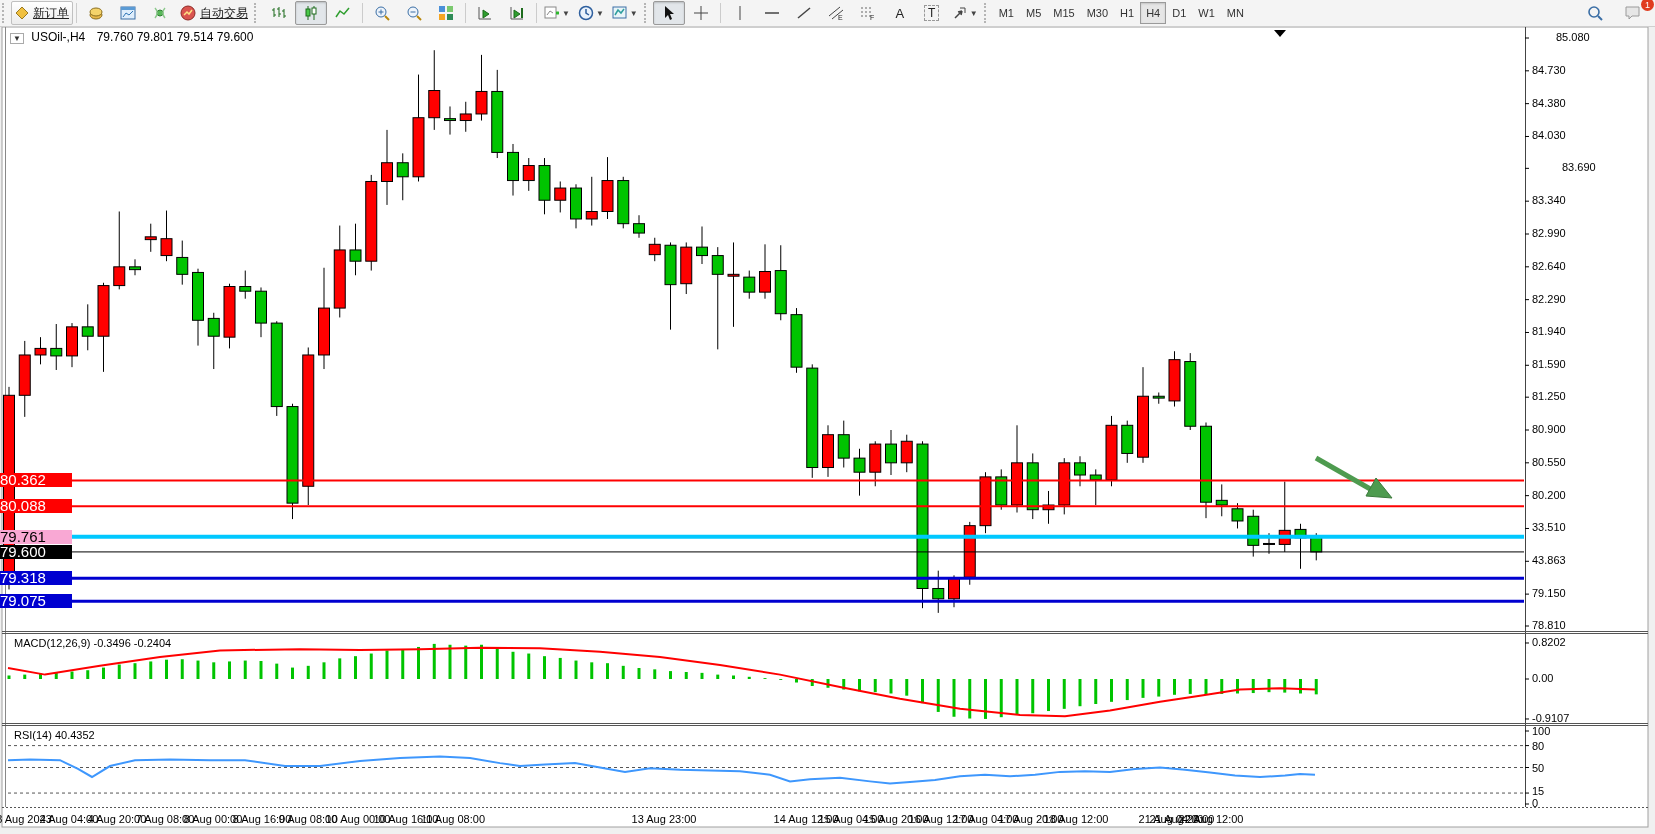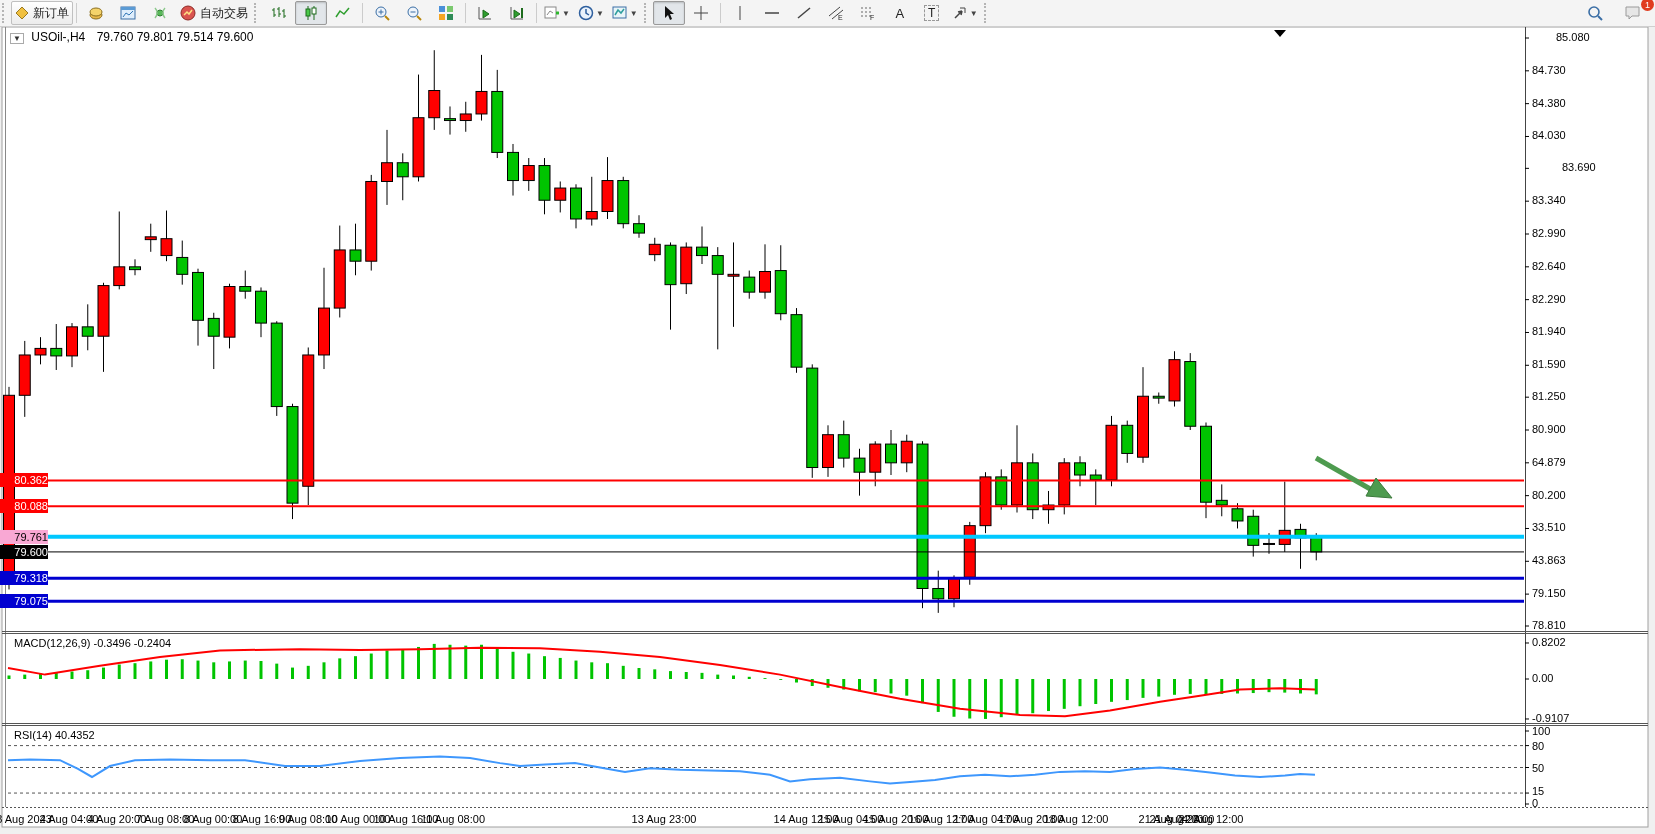--- a/index.html
+++ b/index.html
@@ -5,35 +5,35 @@
   html,body{margin:0;padding:0;width:1655px;height:834px;overflow:hidden;
     font-family:"Liberation Sans",sans-serif;background:#f0f0f0;}
   #toolbar{position:absolute;left:0;top:0;width:1655px;height:26px;background:#f4f4f4;
     border-bottom:1px solid #cfcfcf;display:flex;align-items:center;z-index:30;}
   .grip{width:5px;height:20px;margin:0 2px;border-left:2px dotted #b5b5b5;}
   .sep{width:1px;height:20px;background:#cccccc;margin:0 3px;}
   .tbtn{height:22px;min-width:24px;display:flex;align-items:center;justify-content:center;
     padding:0 3px;border:1px solid transparent;border-radius:2px;color:#222;font-size:12px;}
   .tbtn.raised{border:1px solid #c0c0c0;background:linear-gradient(#ffffff,#ececec);}
   .tbtn.pressed{border:1px solid #9a9a9a;background:#e2e6ea;box-shadow:inset 0 1px 2px rgba(0,0,0,.18);}
-  .tbtn .txt{margin-left:4px;font-size:12px;}
+  .tbtn .txt{margin-left:4px;font-size:12px;text-decoration:underline;}
   .caret{font-size:8px;color:#444;margin-left:2px;}
   .tf{font-size:11px;color:#333;padding:0 5px;height:20px;display:flex;align-items:center;
     border:1px solid transparent;}
   .tf.active{border:1px solid #9a9a9a;background:#e6e6e6;box-shadow:inset 0 1px 2px rgba(0,0,0,.15);}
   #right-tools{position:absolute;right:6px;top:1px;display:flex;align-items:center;height:24px;}
   .badge{position:absolute;right:-6px;top:-4px;background:#e03c1f;color:#fff;border-radius:50%;
     width:13px;height:13px;font-size:9px;display:flex;align-items:center;justify-content:center;}
   #chart-wrap{position:absolute;left:0;top:26px;width:1655px;height:808px;background:#f0f0f0;}
   #svg{position:absolute;left:0;top:0;}
   .lbl{position:absolute;font-size:11px;color:#000;white-space:nowrap;}
   #chart-title{position:absolute;left:10px;top:4px;font-size:12px;color:#000;z-index:5;}
   #chart-title .tri{display:inline-block;font-size:8px;border:1px solid #aaa;padding:0 2px;margin-right:4px;color:#333;}
-  .ptag{position:absolute;left:1526px;width:48px;height:14px;font-size:11px;line-height:14px;
-    text-align:right;z-index:6;}
+  .ptag{position:absolute;left:1526px;width:72px;height:14px;font-size:15px;line-height:14px;
+    text-align:left;z-index:6;}
   .ind-label{position:absolute;left:14px;font-size:11px;color:#000;z-index:5;}
   .datelbl{position:absolute;font-size:11px;color:#000;transform:translateX(-50%);white-space:nowrap;}
   svg{display:block;}
 </style>
 </head>
 <body>
 
 <div id="toolbar">
   <div class="grip"></div>
 
@@ -260,20 +260,31 @@
     <span>
       <svg width="16" height="16">
           <path d="M3,13 L10,6 M10,6 l-4,1 M10,6 l-1,4" stroke="#444" stroke-width="1.5" fill="none"></path>
           <path d="M8,3 l5,0 l0,5" stroke="#444" fill="none"></path>
         </svg>
     </span>
     <span class="caret">▼</span>
   </div>
 
   <div class="grip"></div>
+  <div id="tf-group" style="display:flex;align-items:center;">
+      <div class="tf">M1</div>
+      <div class="tf">M5</div>
+      <div class="tf">M15</div>
+      <div class="tf">M30</div>
+      <div class="tf">H1</div>
+      <div class="tf active">H4</div>
+      <div class="tf">D1</div>
+      <div class="tf">W1</div>
+      <div class="tf">MN</div>
+    </div>
 
   <div id="right-tools">
     <div class="tbtn">
       <span>
         <svg width="17" height="17">
             <circle cx="7" cy="7" r="5" fill="none" stroke="#3a6ea5" stroke-width="1.6"></circle>
             <line x1="11" y1="11" x2="15" y2="15" stroke="#3a6ea5" stroke-width="2"></line>
           </svg>
       </span>
     </div>
@@ -615,21 +626,21 @@
       <div class="lbl" style="left: 1532px; top: 103.469px;">84.030</div>
       <div class="lbl" style="left: 1532px; top: 135.354px; padding-left: 30px;">83.690</div>
       <div class="lbl" style="left: 1532px; top: 168.177px;">83.340</div>
       <div class="lbl" style="left: 1532px; top: 201px;">82.990</div>
       <div class="lbl" style="left: 1532px; top: 233.823px;">82.640</div>
       <div class="lbl" style="left: 1532px; top: 266.646px;">82.290</div>
       <div class="lbl" style="left: 1532px; top: 299.469px;">81.940</div>
       <div class="lbl" style="left: 1532px; top: 332.292px;">81.590</div>
       <div class="lbl" style="left: 1532px; top: 364.177px;">81.250</div>
       <div class="lbl" style="left: 1532px; top: 397px;">80.900</div>
-      <div class="lbl" style="left: 1532px; top: 429.823px;">64.879</div>
+      <div class="lbl" style="left: 1532px; top: 429.823px;">80.550</div>
       <div class="lbl" style="left: 1532px; top: 462.646px;">80.200</div>
       <div class="lbl" style="left: 1532px; top: 495.469px;">33.510</div>
       <div class="lbl" style="left: 1532px; top: 528.292px;">43.863</div>
       <div class="lbl" style="left: 1532px; top: 561.115px;">79.150</div>
       <div class="lbl" style="left: 1532px; top: 593.001px;">78.810</div>
       <div class="lbl" style="left: 1532px; top: 609.993px;">0.8202</div>
       <div class="lbl" style="left: 1532px; top: 646px;">0.00</div>
       <div class="lbl" style="left: 1532px; top: 685.98px;">-0.9107</div>
       <div class="lbl" style="left: 1532px; top: 699px;">100</div>
       <div class="lbl" style="left: 1532px; top: 713.6px;">80</div>

